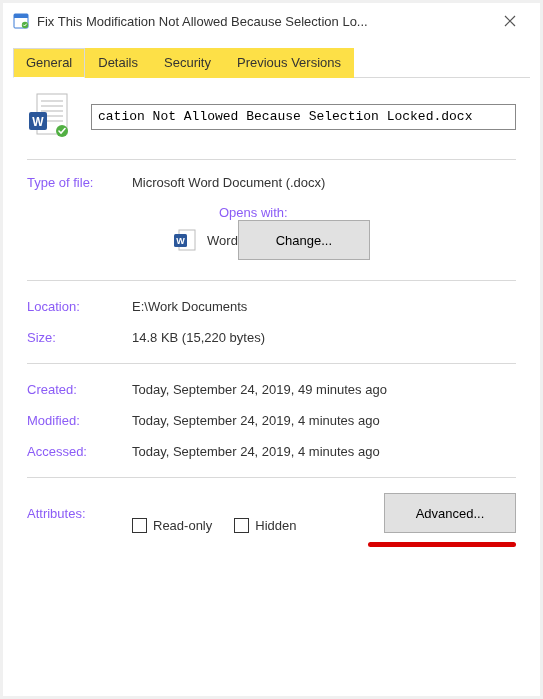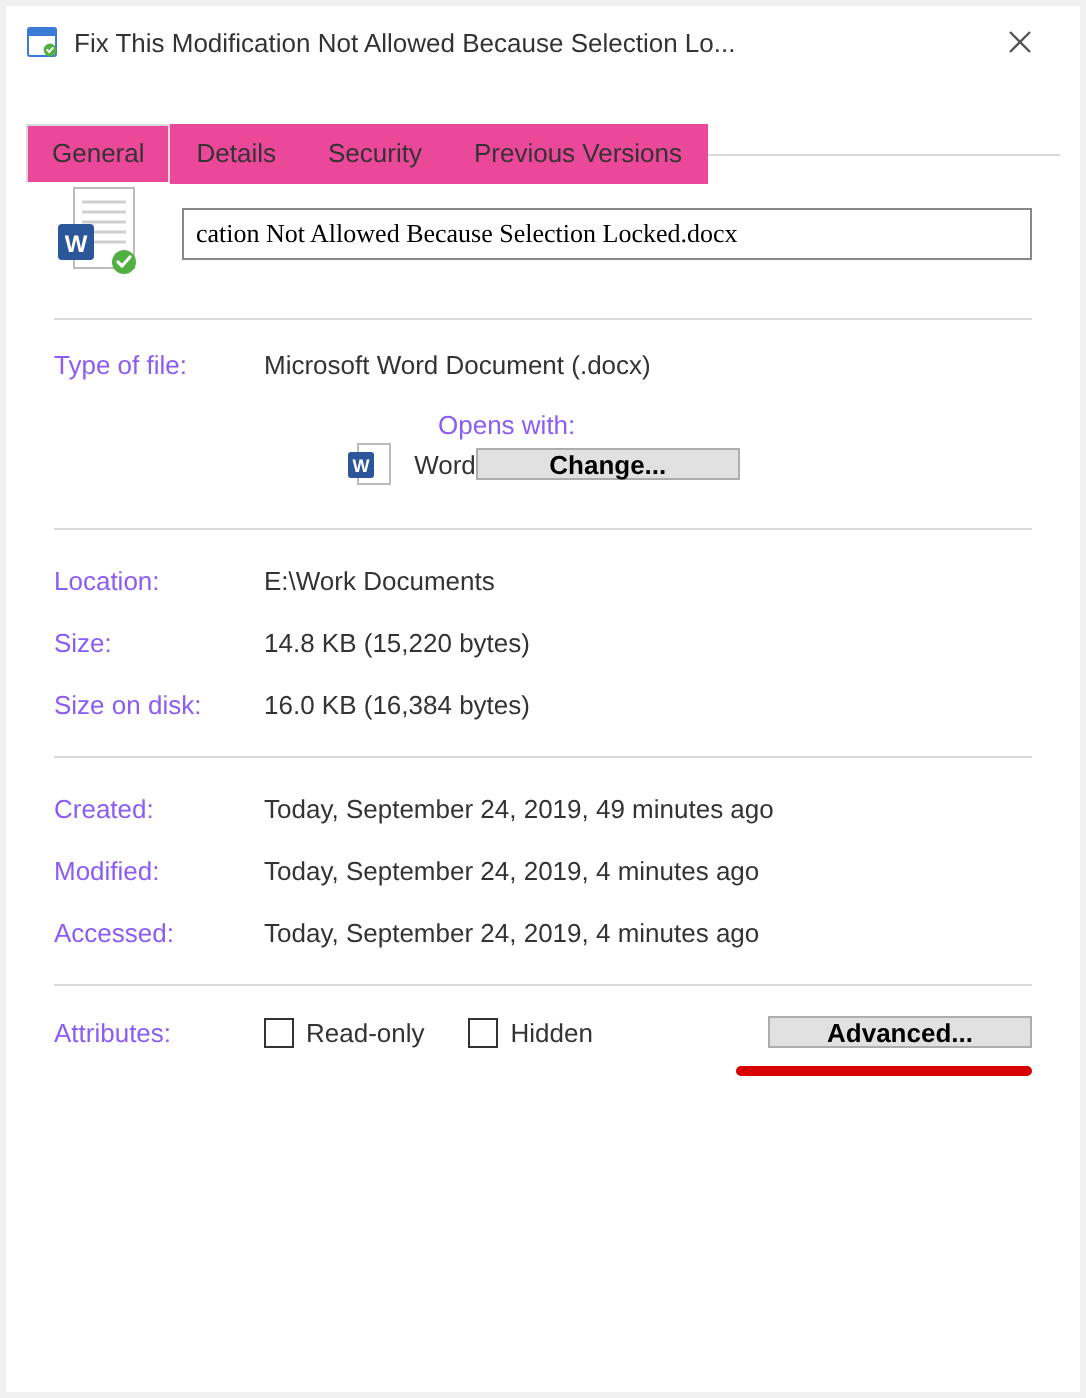--- a/index.html
+++ b/index.html
@@ -47,22 +47,22 @@
       border-bottom: 1px solid #d9d9d9;
     }
     .tab {
       padding: 6px 12px 7px 12px;
       font-size: 13px;
       color: #333;
       cursor: pointer;
       border: 1px solid transparent;
       border-bottom: none;
       position: relative;
-      top: 15px;
-      background: #ec4899;
+      top: 1px;
+      background: #fde047;
     }
     .tab.active {
       border-color: #d9d9d9;
       border-bottom: 1px solid #fff;
     }
 
     .panel {
       padding: 14px 24px 14px 24px;
     }
     .row {
@@ -94,37 +94,36 @@
       gap: 20px;
       padding-bottom: 8px;
     }
     .file-bigicon { }
     .filename-input {
       flex: 1;
       border: 1px solid #888;
       height: 26px;
       padding: 2px 6px;
       font-size: 13px;
-      font-family: Liberation Serif, serif;
+      font-family: Liberation Mono, monospace;
     }
 
     .word-smallicon {
       width: 24px; height: 24px; margin-right: 10px;
       flex-shrink: 0;
     }
     .btn {
       border: 1px solid #adadad;
       background: #e1e1e1;
-      height: 16px;
+      height: 40px;
       min-width: 132px;
       font-size: 13px;
       font-family: inherit;
       cursor: pointer;
       text-align: center;
-      font-weight: bold;
     }
 
     .checkbox {
       display: inline-flex; align-items: center;
       margin-right: 22px;
       cursor: pointer;
       font-size: 13px;
     }
     .checkbox .box {
       width: 15px; height: 15px;
@@ -218,24 +217,20 @@
 
   <div class="spacing-more">
     <div class="row">
       <div class="labelcol">Location:</div>
       <div class="valuecol">E:\Work Documents</div>
     </div>
     <div class="row">
       <div class="labelcol">Size:</div>
       <div class="valuecol">14.8 KB (15,220 bytes)</div>
     </div>
-    <div class="row">
-      <div class="labelcol">Size on disk:</div>
-      <div class="valuecol">16.0 KB (16,384 bytes)</div>
-    </div>
   </div>
 
   <hr class="sep">
 
   <div class="spacing-more">
     <div class="row">
       <div class="labelcol">Created:</div>
       <div class="valuecol">Today, September 24, 2019, 49 minutes ago</div>
     </div>
     <div class="row">

